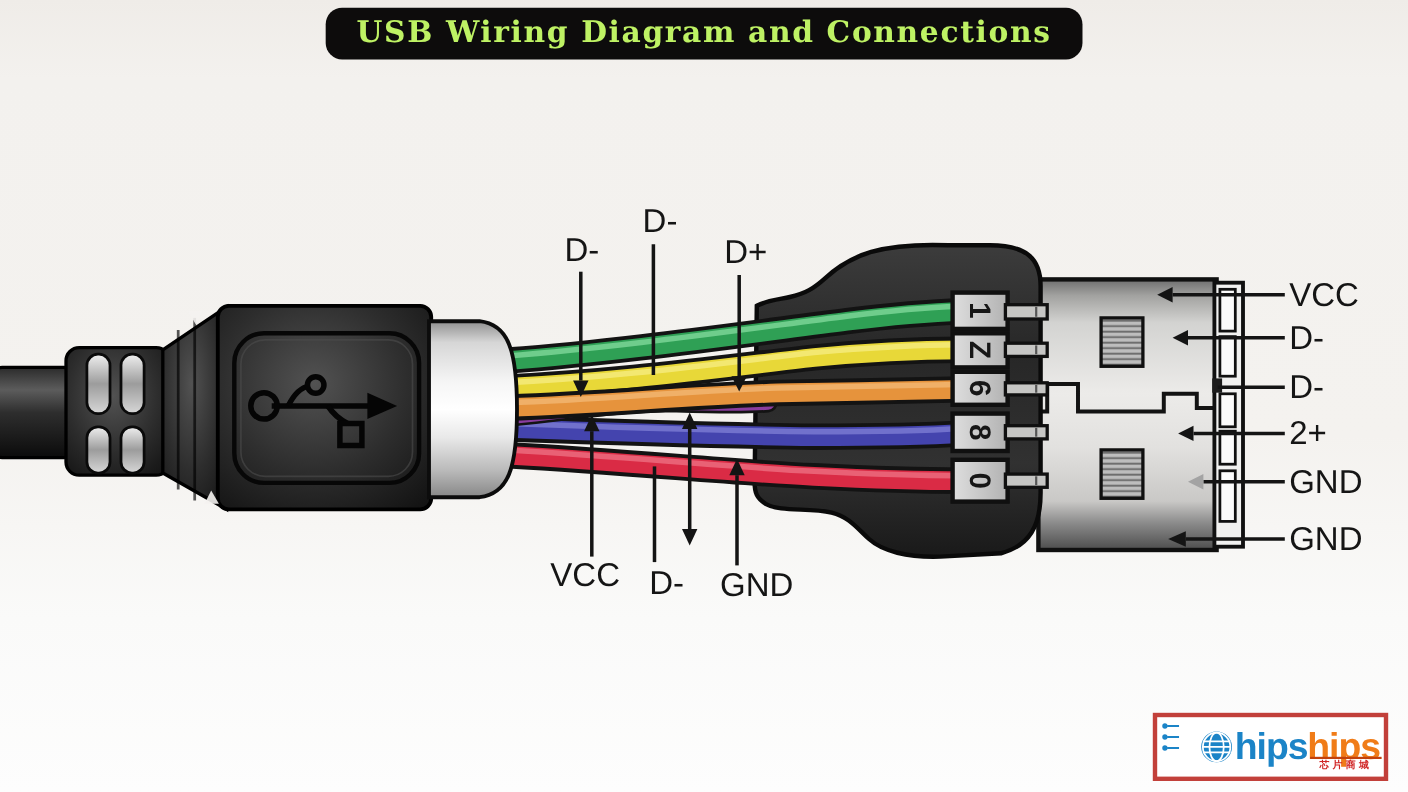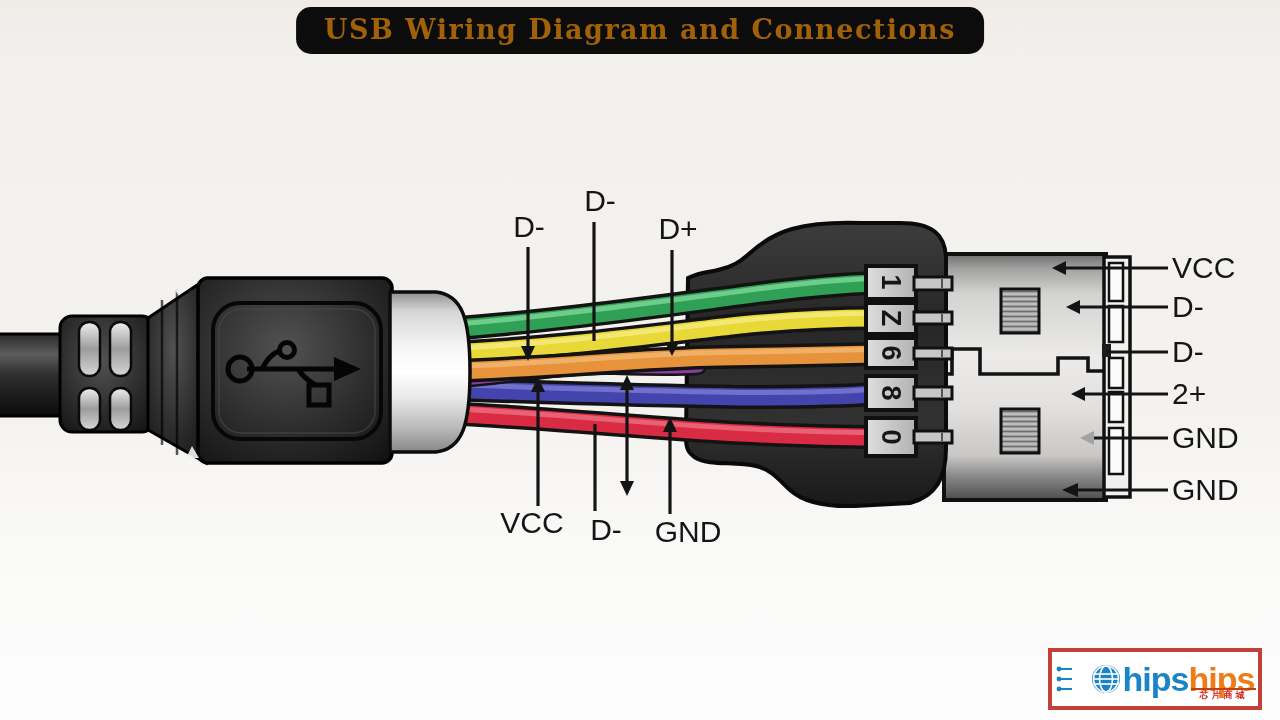--- a/index.html
+++ b/index.html
@@ -3,41 +3,41 @@
 <meta charset="utf-8">
 <style>
   html,body{margin:0;padding:0;}
   .stage{
     position:relative;width:1280px;height:720px;overflow:hidden;
     background:linear-gradient(180deg,#efece8 0%,#f3f1ee 10%,#f4f2ef 55%,#fafaf9 78%,#fdfdfd 100%);
     font-family:"Liberation Sans",sans-serif;
   }
   .title-pill{
     position:absolute;left:50%;top:7px;transform:translateX(-50%);
-    background:#0d0c0c;color:#a16207;border-radius:15px;
+    background:#0d0c0c;color:#bef264;border-radius:15px;
     padding:7px 28px 9px 28px;
     font-family:"DejaVu Serif",serif;font-weight:bold;font-size:27px;letter-spacing:1.5px;
     white-space:nowrap;
   }
   svg.canvas{position:absolute;left:0;top:0;}
   .lbl{font-size:30px;fill:#151515;font-family:"Liberation Sans",sans-serif;}
   .al{stroke:#141414;stroke-width:3.2;fill:none;}
   .ah{fill:#141414;}
   .wo{fill:none;stroke:#131313;stroke-width:24;stroke-linecap:round;}
   .wc{fill:none;stroke-width:17;stroke-linecap:round;}
   .wh{fill:none;stroke-width:5;stroke-linecap:round;opacity:.7;}
   .wpo{stroke-width:18;}
   .wp{stroke-width:13;}
   .wph{stroke-width:4;}
   .pin-digit{font-size:27px;font-weight:bold;fill:#161616;font-family:"Liberation Sans",sans-serif;}
   
   .logo{
     position:absolute;left:1048px;top:648px;width:206px;height:54px;
     background:#ffffff;border:4px solid #c2403a;
-    display:flex;align-items:center;justify-content:center;gap:17px;
+    display:flex;justify-content:center;gap:17px;
   }
   .logo .circuit{flex:0 0 auto;margin-right:1px;}
   .logo .brand{font-weight:bold;font-size:34px;line-height:1;letter-spacing:-1px;display:flex;align-items:center;}
   .logo .blue{color:#1b84c7;}
   .logo .orange{color:#f07c18;position:relative;}
   .logo .subtext{
     position:absolute;left:2px;bottom:-4px;width:100%;text-align:center;
     font-size:9px;font-weight:bold;color:#d02424;letter-spacing:3px;white-space:nowrap;
     border-top:2px solid #c2410c;padding-top:1px;
   }

